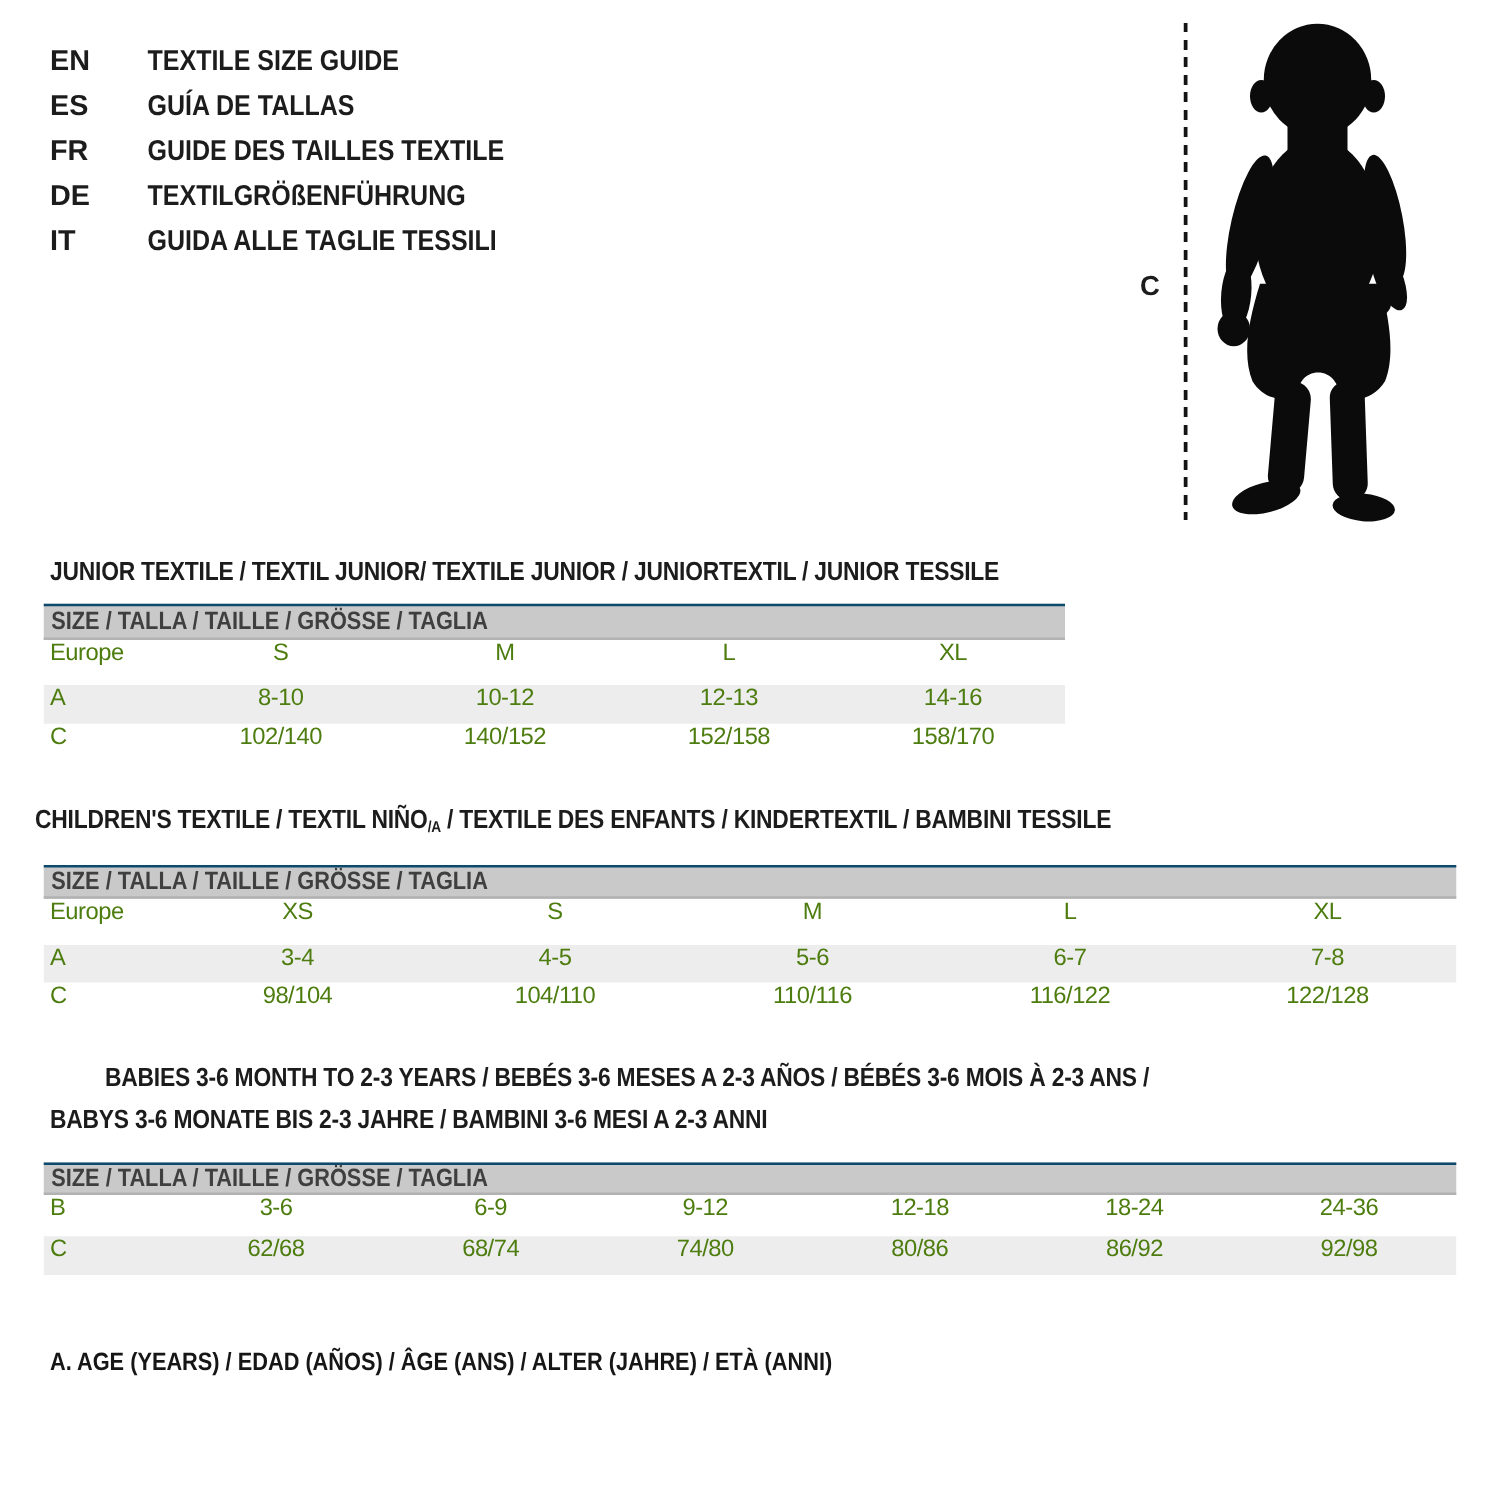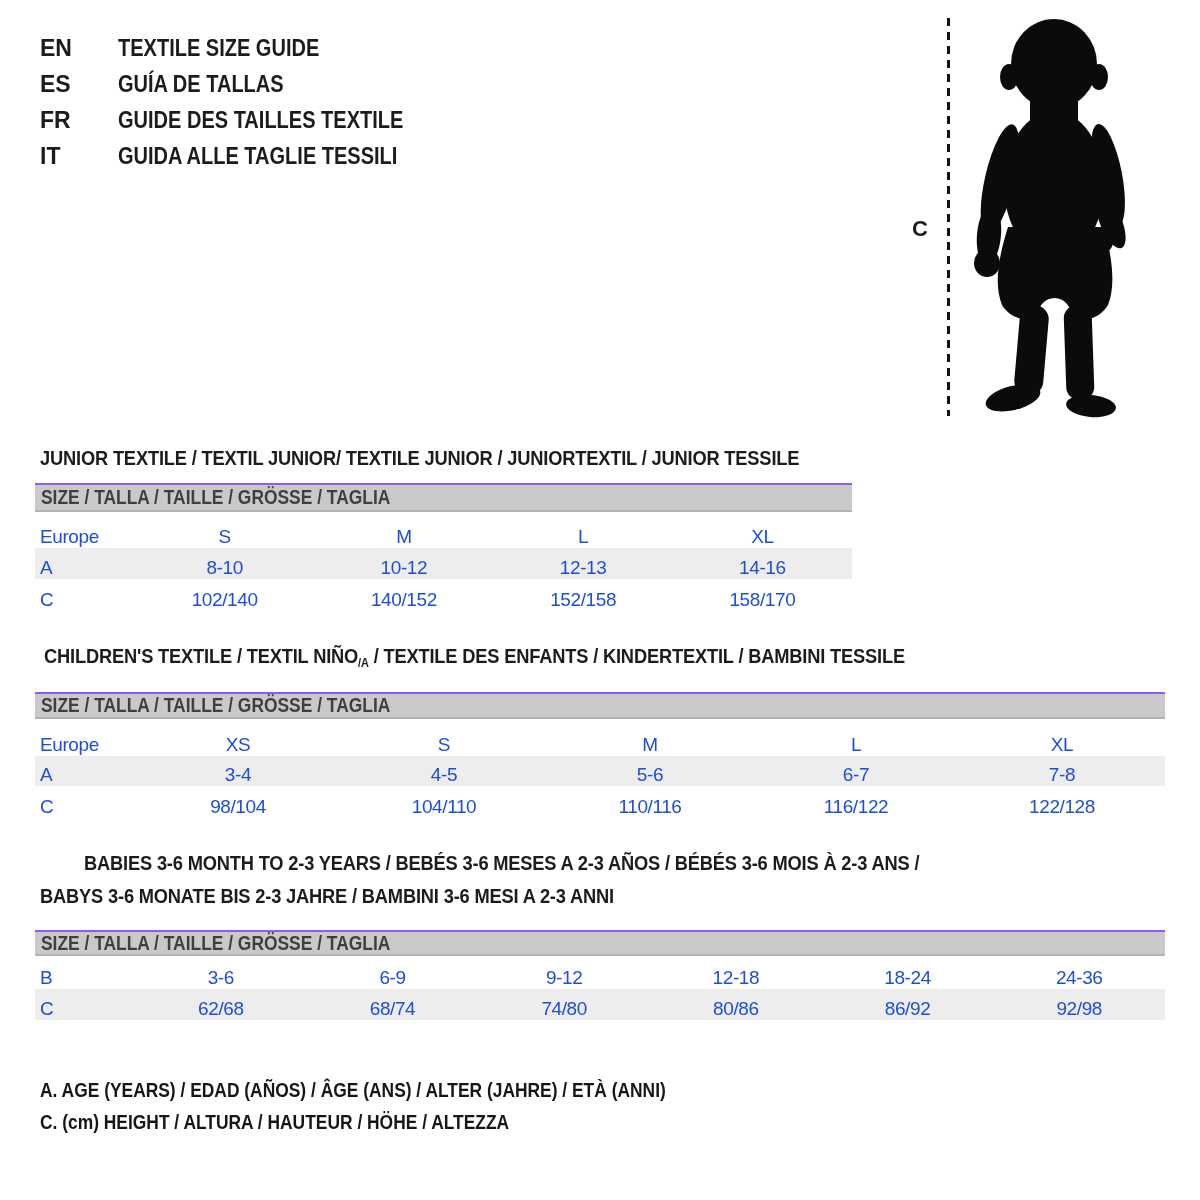--- a/index.html
+++ b/index.html
@@ -13,25 +13,25 @@
   .cx{display:inline-block;transform:scaleX(0.87);transform-origin:0 50%;white-space:nowrap;}
 
   .lang-row{display:flex;height:36px;align-items:center;font-weight:bold;font-size:23px;}
   .lang-code{width:78px;flex:0 0 78px;}
 
   .section-title{font-weight:bold;font-size:21px;letter-spacing:-0.2px;}
   .subsm{font-size:0.6em;vertical-align:-0.28em;}
 
   .size-bar{
     background:#c9c9c9;height:29px;box-sizing:border-box;
-    border-top:2px solid #8b5cf6;border-bottom:2px solid #b2b2b2;
+    border-top:2px solid #0c4a6e;border-bottom:2px solid #b2b2b2;
     display:flex;align-items:center;padding-left:6px;
     font-weight:bold;font-size:20px;color:#3f3f3f;
   }
-  .trow{display:flex;align-items:flex-end;font-size:19px;letter-spacing:-0.4px;color:#1d4ed8;}
+  .trow{display:flex;align-items:flex-start;font-size:19px;letter-spacing:-0.4px;color:#4d7c0f;}
   .trow .lab{width:100px;flex:0 0 100px;padding-left:5px;box-sizing:border-box;}
   .trow .val{flex:1;text-align:center;}
   .shaded{background:#ededed;}
 
   .legend-line{height:32px;display:flex;align-items:center;font-weight:bold;font-size:20px;color:#161616;}
 </style>
 </head>
 <body>
 
 <div class="abs" style="left:40px;top:30px;">
@@ -39,20 +39,24 @@
     <span class="lang-code">EN</span>
     <span class="cx">TEXTILE SIZE GUIDE</span>
   </div>
   <div class="lang-row">
     <span class="lang-code">ES</span>
     <span class="cx">GUÍA DE TALLAS</span>
   </div>
   <div class="lang-row">
     <span class="lang-code">FR</span>
     <span class="cx">GUIDE DES TAILLES TEXTILE</span>
+  </div>
+  <div class="lang-row">
+    <span class="lang-code">DE</span>
+    <span class="cx">TEXTILGRÖßENFÜHRUNG</span>
   </div>
   <div class="lang-row">
     <span class="lang-code">IT</span>
     <span class="cx">GUIDA ALLE TAGLIE TESSILI</span>
   </div>
 </div>
 
 <div class="abs" style="left:947px;top:18px;width:3px;height:398px;background:repeating-linear-gradient(to bottom,#141414 0 8px,transparent 8px 14px);"></div>
 
 <div class="abs" style="left:912px;top:216px;font-weight:bold;font-size:22px;">
@@ -104,21 +108,21 @@
   </div>
   <div class="trow" style="height:32px;">
     <span class="lab">C</span>
     <span class="val">102/140</span>
     <span class="val">140/152</span>
     <span class="val">152/158</span>
     <span class="val">158/170</span>
   </div>
 </div>
 
-<div class="abs section-title" style="left:44px;top:644px;">
+<div class="abs section-title" style="left:28px;top:644px;">
   <span class="cx"><span>CHILDREN'S TEXTILE / TEXTIL NIÑO</span><span class="subsm">/A</span><span> / TEXTILE DES ENFANTS / KINDERTEXTIL / BAMBINI TESSILE</span></span>
 </div>
 
 <div class="abs" style="left:35px;top:692px;width:1130px;">
   <div class="size-bar" style="height:27px;">
     <span class="cx">SIZE / TALLA / TAILLE / GRÖSSE / TAGLIA</span>
   </div>
   <div class="trow" style="height:37px;">
     <span class="lab">Europe</span>
     <span class="val">XS</span>
@@ -173,16 +177,13 @@
     <span class="val">80/86</span>
     <span class="val">86/92</span>
     <span class="val">92/98</span>
   </div>
 </div>
 
 <div class="abs" style="left:40px;top:1074px;">
   <div class="legend-line">
     <span class="cx">A. AGE (YEARS) / EDAD (AÑOS) / ÂGE (ANS) / ALTER (JAHRE) / ETÀ (ANNI)</span>
   </div>
-  <div class="legend-line">
-    <span class="cx">C. (cm) HEIGHT / ALTURA / HAUTEUR / HÖHE / ALTEZZA</span>
-  </div>
 </div>
 
 </body></html>

